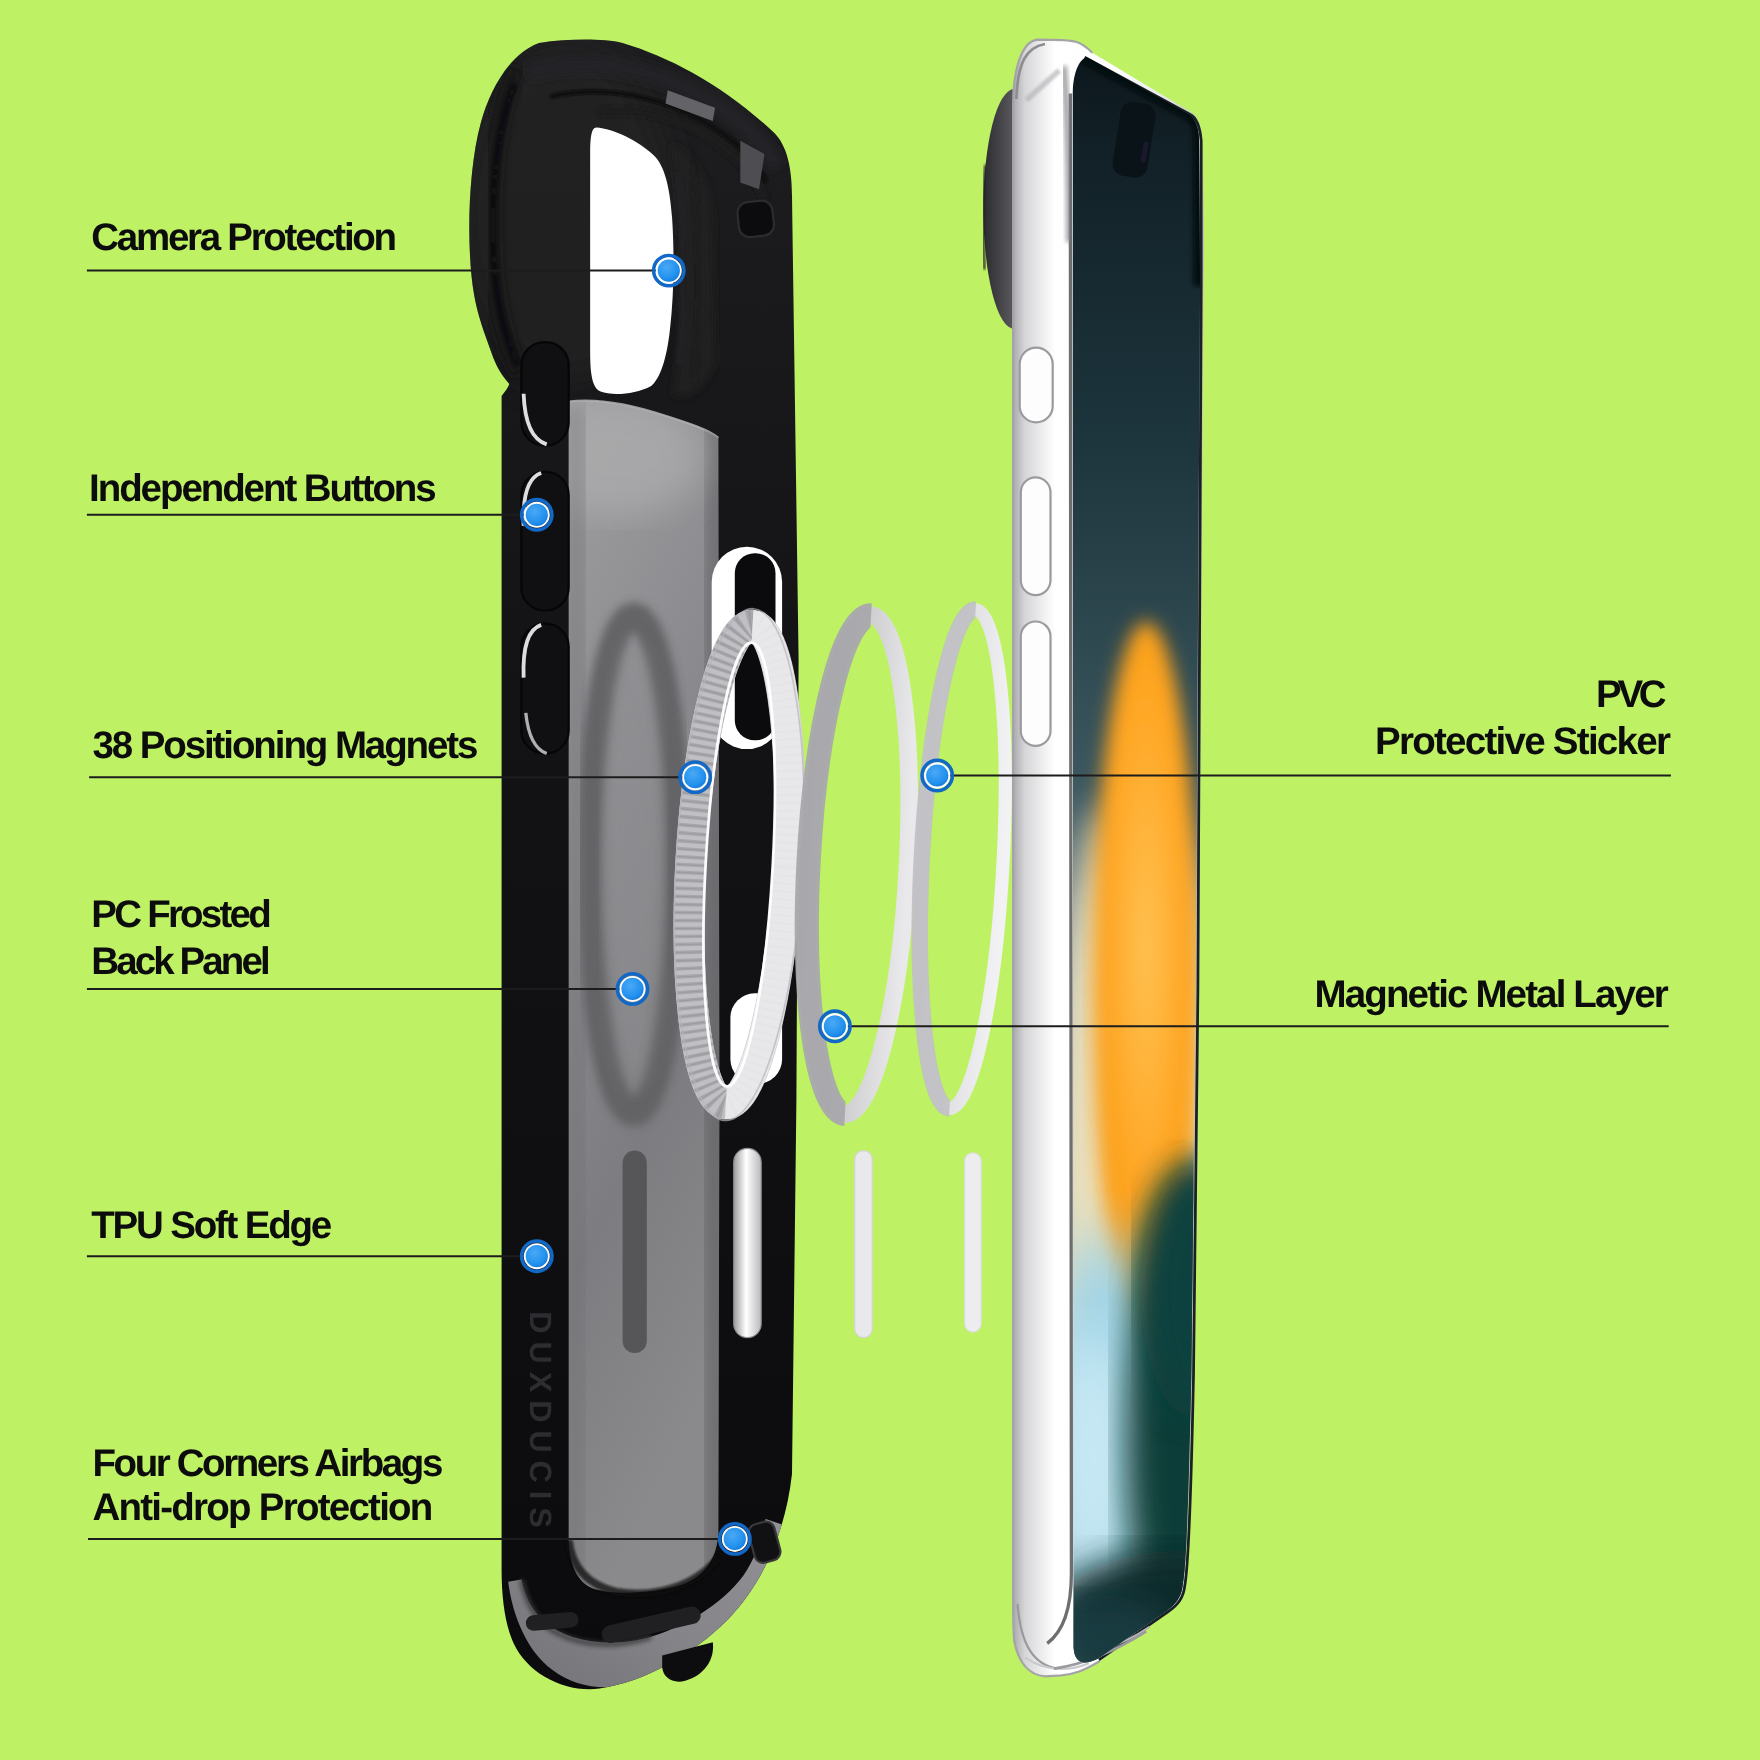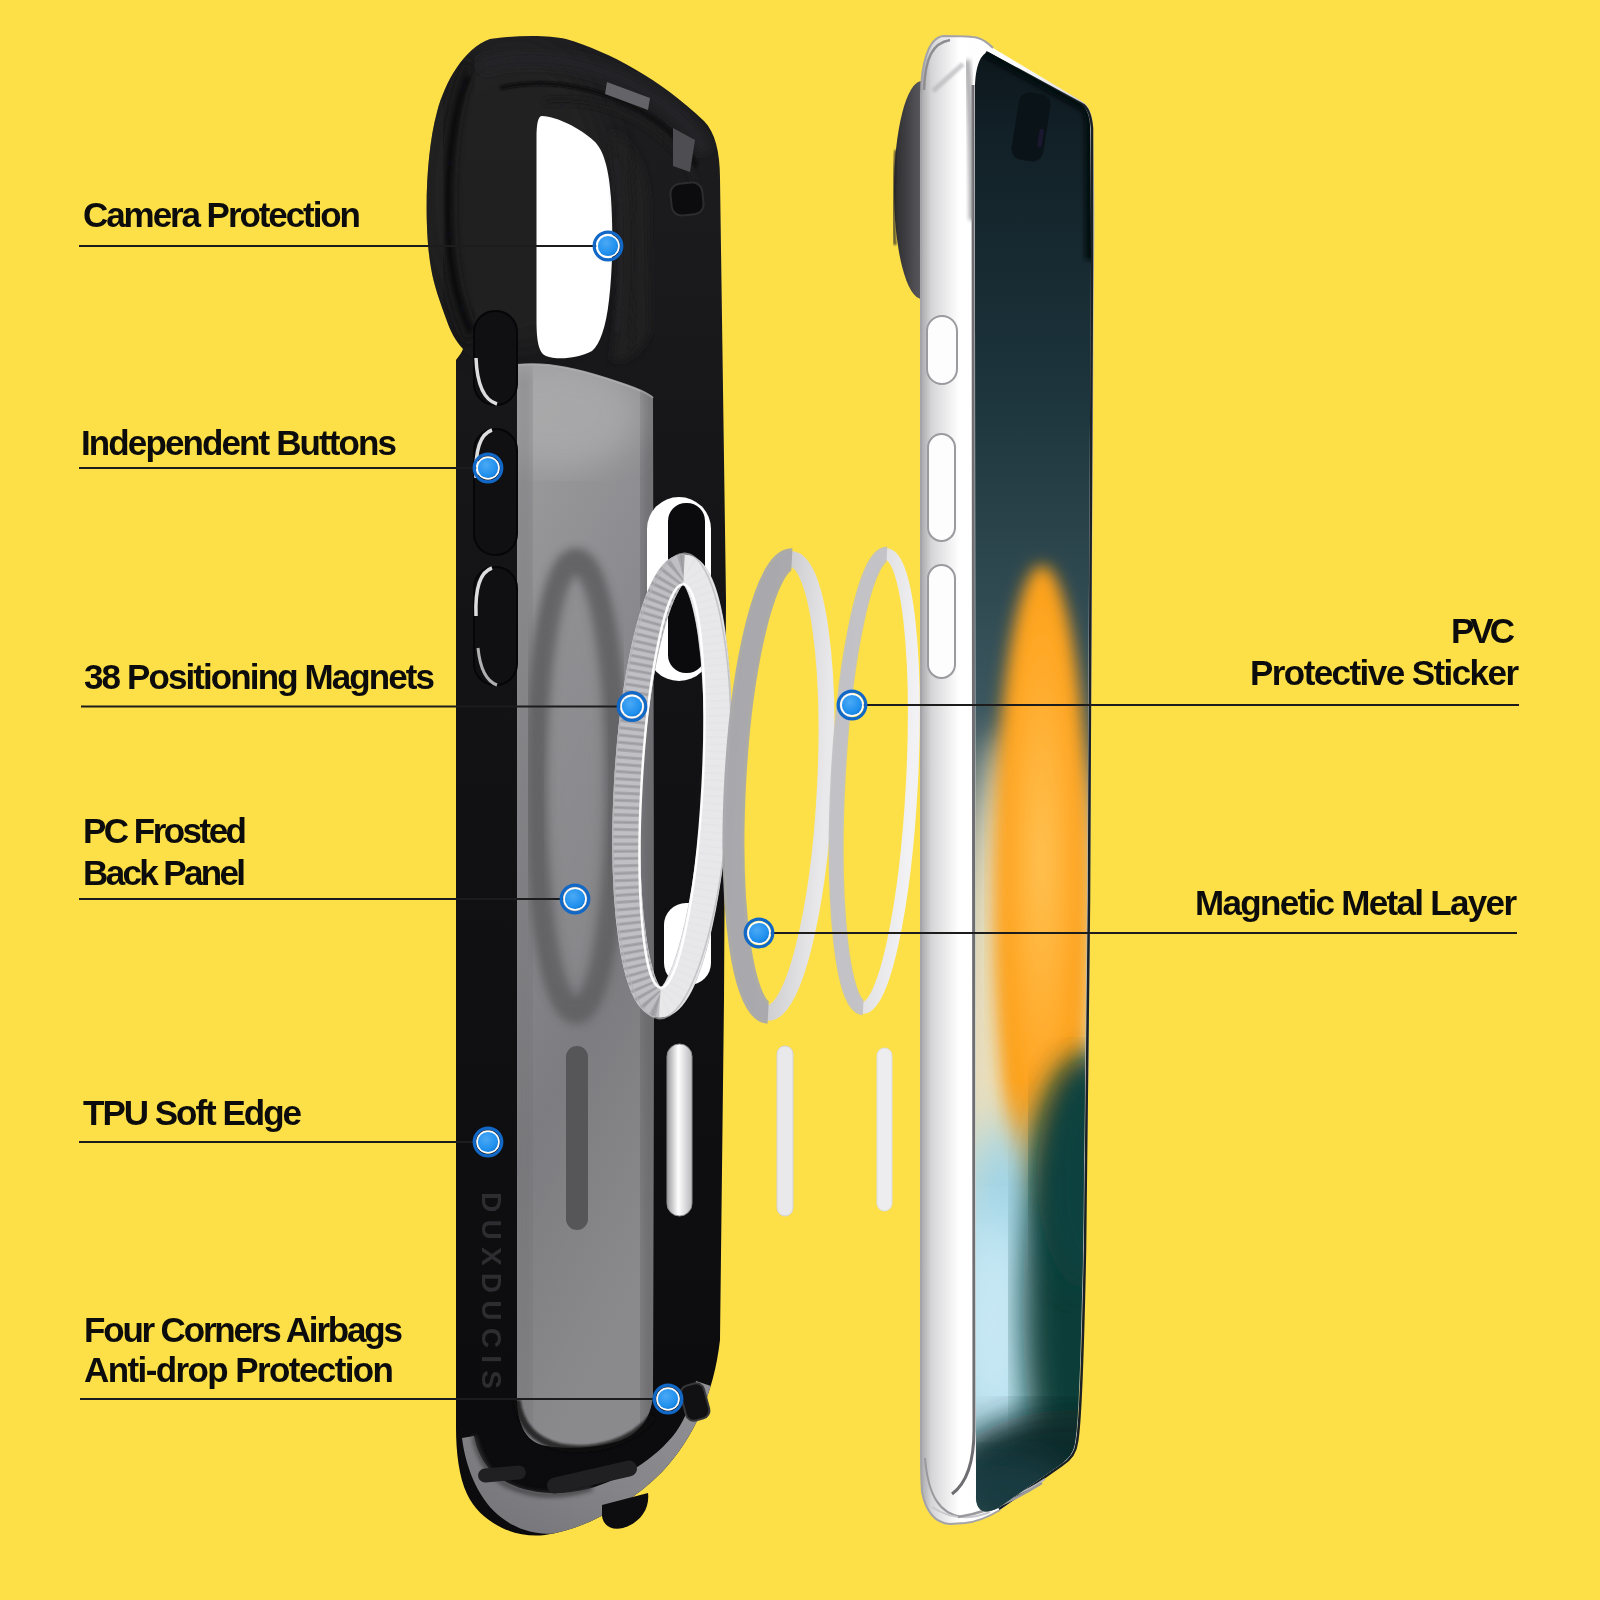--- a/index.html
+++ b/index.html
@@ -1,16 +1,16 @@
 <!DOCTYPE html>
 <html><head>
 <meta charset="utf-8">
 <style>
   html,body{margin:0;padding:0;background:#ffffff;}
-  #stage{position:relative;width:1600px;height:1600px;background:#fde047;overflow:hidden;
+  #stage{position:relative;width:1600px;height:1600px;background:#bef264;overflow:hidden;
     font-family:"Liberation Sans", sans-serif;}
   svg{position:absolute;left:0;top:0;}
 </style>
 </head>
 <body>
 <div id="stage">
 <svg width="1600" height="1600" viewBox="0 0 1600 1600">
 <defs>
   <linearGradient id="caseGrad" x1="0" y1="0" x2="0" y2="1">
     <stop offset="0" stop-color="#1e1e20"></stop>

